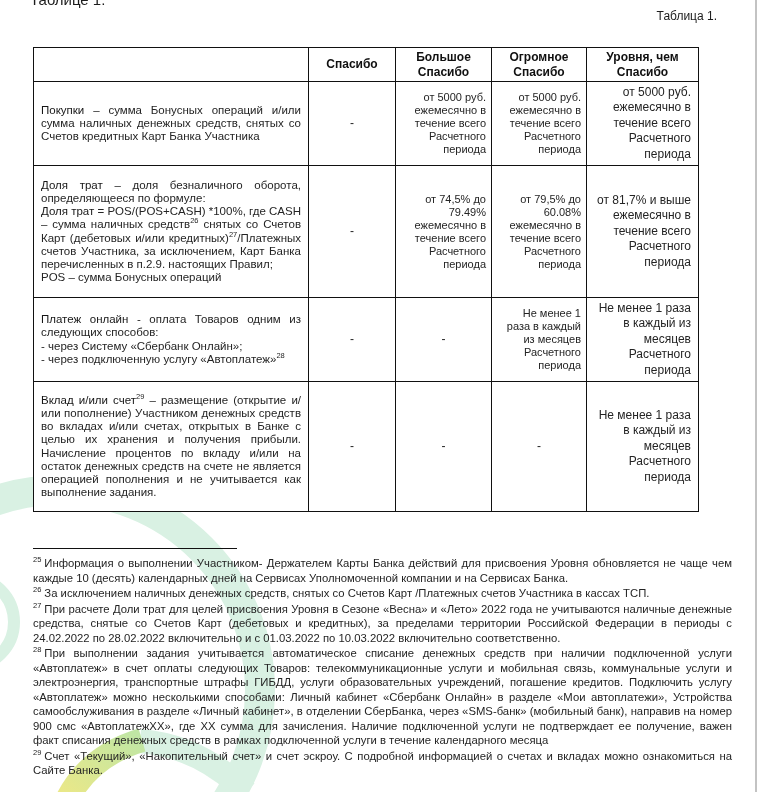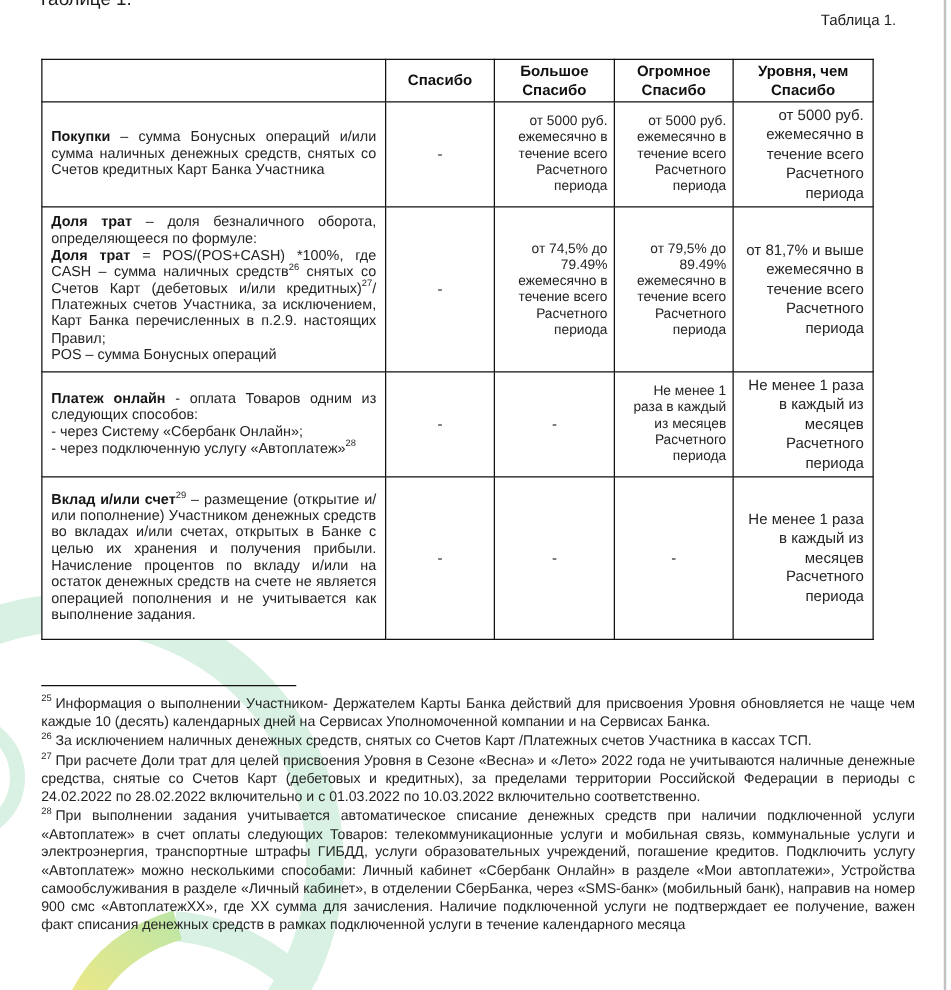--- a/index.html
+++ b/index.html
@@ -29,21 +29,21 @@
   }
   table.lvl th{
     font-size:12px;font-weight:bold;text-align:center;color:#101010;
     line-height:14.5px;padding:2px 4px;
   }
   td.action{
     font-size:11.5px;line-height:13.2px;text-align:justify;
     padding:3px 7px;color:#242424;
   }
   td.action .ln{display:block;}
-  td.action b{font-weight:bold;color:#161616;}
+  td.action b{font-weight:normal;color:#161616;}
   td.val{
     font-size:11px;line-height:13px;text-align:right;padding:3px 5px;color:#242424;
   }
   td.val.wide{font-size:12px;line-height:15.4px;padding:3px 7px;}
   td.val.dash{text-align:center;font-size:12px;}
   sup.fn{font-size:7.5px;line-height:0;vertical-align:super;}
 
   .fn-sep{
     position:absolute;left:33px;top:548px;width:204px;height:0;
     border-top:1.5px solid #111111;
@@ -110,21 +110,21 @@
           <td class="val wide">от 5000 руб. ежемесячно в течение всего Расчетного периода</td>
         </tr>
         <tr style="height:132px">
           <td class="action">
             <span class="ln"><b>Доля трат</b><span> – доля безналичного оборота, определяющееся по формуле:</span></span>
             <span class="ln"><b>Доля трат</b><span> = POS/(POS+CASH) *100%, где CASH – сумма наличных средств</span><sup class="fn">26</sup><span> снятых со Счетов Карт (дебетовых и/или кредитных)</span><sup class="fn">27</sup><span>/Платежных счетов Участника, за исключением, Карт Банка перечисленных в п.2.9. настоящих Правил;</span></span>
             <span class="ln">POS – сумма Бонусных операций</span>
           </td>
           <td class="val dash">-</td>
           <td class="val">от 74,5% до 79.49% ежемесячно в течение всего Расчетного периода</td>
-          <td class="val">от 79,5% до 89.49% ежемесячно в течение всего Расчетного периода</td>
+          <td class="val">от 79,5% до 60.08% ежемесячно в течение всего Расчетного периода</td>
           <td class="val wide">от 81,7% и выше ежемесячно в течение всего Расчетного периода</td>
         </tr>
         <tr style="height:83px">
           <td class="action">
             <span class="ln"><b>Платеж онлайн</b><span> - оплата Товаров одним из следующих способов:</span></span>
             <span class="ln">- через Систему «Сбербанк Онлайн»;</span>
             <span class="ln"><span>- через подключенную услугу «Автоплатеж»</span><sup class="fn">28</sup></span>
           </td>
           <td class="val dash">-</td>
           <td class="val dash">-</td>
@@ -141,18 +141,19 @@
       </tbody>
     </table>
 
     <div class="fn-sep"></div>
 
     <div class="footnotes">
       <div class="fnote"><sup class="fn">25</sup><span>Информация о выполнении Участником- Держателем Карты Банка действий для присвоения Уровня обновляется не чаще чем каждые 10 (десять) календарных дней на Сервисах Уполномоченной компании и на Сервисах Банка.</span></div>
       <div class="fnote"><sup class="fn">26</sup><span>За исключением наличных денежных средств, снятых со Счетов Карт /Платежных счетов Участника в кассах ТСП.</span></div>
       <div class="fnote"><sup class="fn">27</sup><span>При расчете Доли трат для целей присвоения Уровня в Сезоне «Весна» и «Лето» 2022 года не учитываются наличные денежные средства, снятые со Счетов Карт (дебетовых и кредитных), за пределами территории Российской Федерации в периоды с 24.02.2022 по 28.02.2022 включительно и с 01.03.2022 по 10.03.2022 включительно соответственно.</span></div>
       <div class="fnote"><sup class="fn">28</sup><span>При выполнении задания учитывается автоматическое списание денежных средств при наличии подключенной услуги «Автоплатеж» в счет оплаты следующих Товаров: телекоммуникационные услуги и мобильная связь, коммунальные услуги и электроэнергия, транспортные штрафы ГИБДД, услуги образовательных учреждений, погашение кредитов. Подключить услугу «Автоплатеж» можно несколькими способами: Личный кабинет «Сбербанк Онлайн» в разделе «Мои автоплатежи», Устройства самообслуживания в разделе «Личный кабинет», в отделении СберБанка, через «SMS-банк» (мобильный банк), направив на номер 900 смс «АвтоплатежХХ», где ХХ сумма для зачисления. Наличие подключенной услуги не подтверждает ее получение, важен факт списания денежных средств в рамках подключенной услуги в течение календарного месяца</span></div>
+      <div class="fnote"><sup class="fn">29</sup><span>Счет «Текущий», «Накопительный счет» и счет эскроу. С подробной информацией о счетах и вкладах можно ознакомиться на Сайте Банка.</span></div>
     </div>
 
     <div class="page-edge-line"></div>
 
   </div>
 </div>
 
 </body></html>

